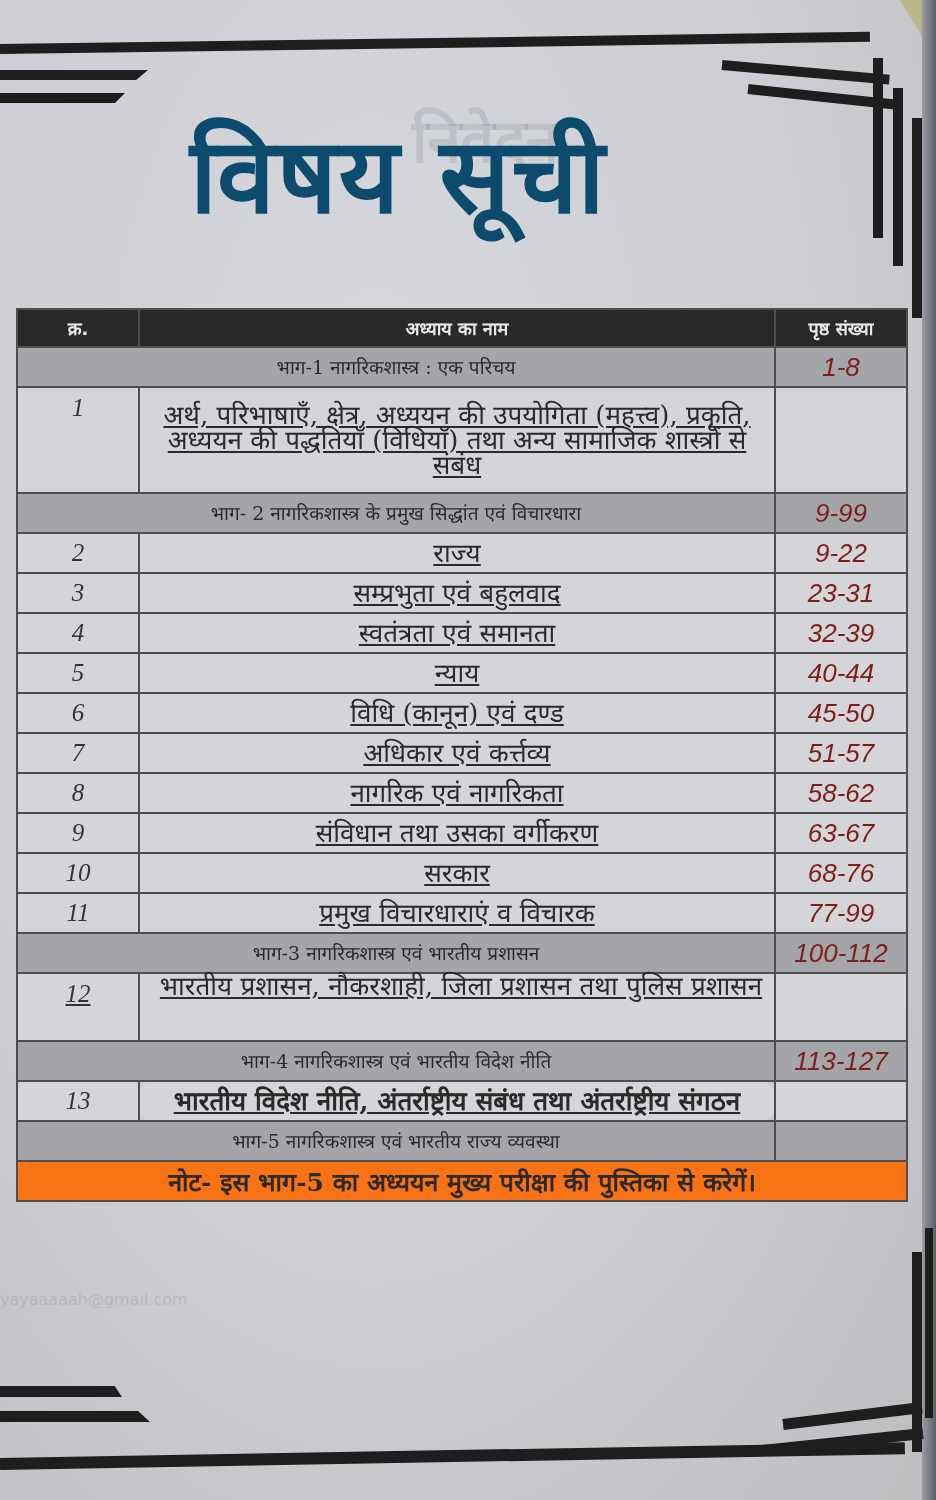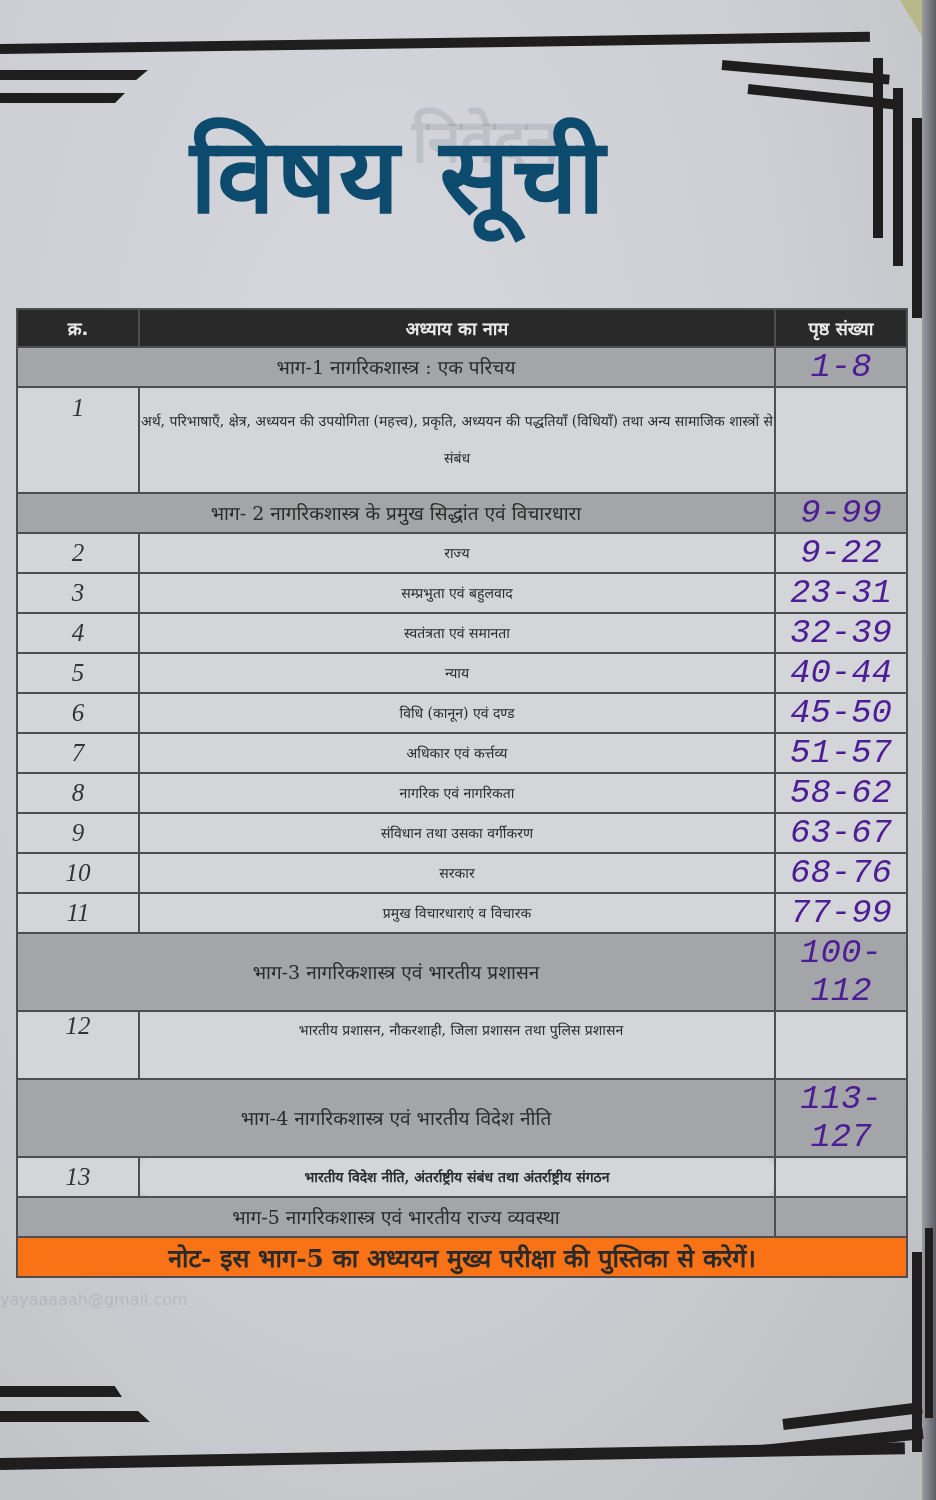--- a/index.html
+++ b/index.html
@@ -77,26 +77,26 @@
     .col-page { width: 130px; }
     tr.part td { background: #a4a5a8; height: 38px; }
     tr.chapter td { background: #d3d5d9; height: 38px; }
     .num {
       font-family: "Liberation Serif", serif;
       font-style: italic;
       font-size: 25px;
       color: #333;
     }
     .pages {
-      font-family: Liberation Mono, monospace;
+      font-family: Liberation Sans, sans-serif;
       font-style: italic;
-      font-size: 34px;
-      color: #4c1d95;
-    }
-    .chapter-title { font-size: 14px; line-height: 37px; padding: 4px 20px; }
+      font-size: 26px;
+      color: #7f1d1d;
+    }
+    .chapter-title { font-size: 26px; line-height: 25px; padding: 4px 20px; text-decoration: underline; }
     tr.note td {
       background: #f97316;
       height: 38px;
       font-weight: bold;
       font-size: 25px;
     }
   </style>
 </head>
 <body>
 
@@ -190,21 +190,21 @@
       <td class="num">11</td>
       <td class="chapter-title">प्रमुख विचारधाराएं व विचारक</td>
       <td class="pages">77-99</td>
     </tr>
 
     <tr class="part">
       <td colspan="2">भाग-3 नागरिकशास्त्र एवं भारतीय प्रशासन</td>
       <td class="pages">100-112</td>
     </tr>
     <tr class="chapter">
-      <td class="num" style="vertical-align:top;">12</td>
+      <td class="num" style="vertical-align:top;padding-top:6px;text-decoration:underline;">12</td>
       <td class="chapter-title" style="height:66px;vertical-align:top;padding-left:8px;">भारतीय प्रशासन, नौकरशाही, जिला प्रशासन तथा पुलिस प्रशासन</td>
       <td class="pages"></td>
     </tr>
 
     <tr class="part">
       <td colspan="2">भाग-4 नागरिकशास्त्र एवं भारतीय विदेश नीति</td>
       <td class="pages">113-127</td>
     </tr>
     <tr class="chapter">
       <td class="num">13</td>

